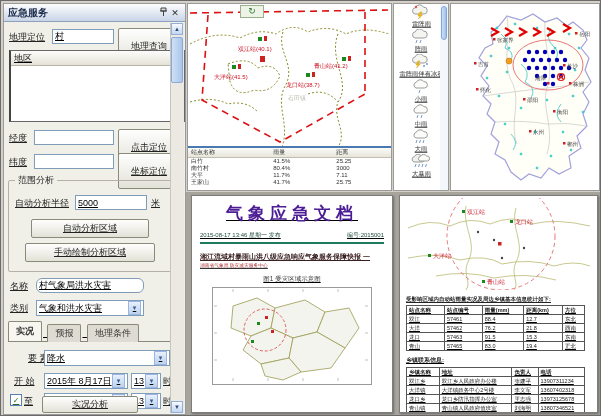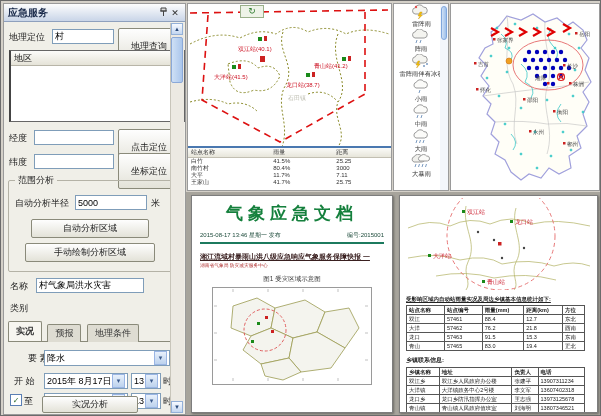--- a/index.html
+++ b/index.html
@@ -1,19 +1,19 @@
 <!DOCTYPE html>
 <html><head>
 <meta charset="utf-8">
 <style>
   html,body{margin:0;padding:0;}
   body{width:601px;height:416px;position:relative;background:#d4d0c8;
        font-family:"Liberation Sans",sans-serif;overflow:hidden;
        border:1px solid #6b6b6b;box-sizing:border-box;}
-  .abs{position:absolute;}
+  .abs{position:absolute;text-decoration:underline;}
 
   
   .panel{left:2px;top:2px;width:183px;height:412px;background:#f0efe8;
          border:1px solid #9a9a9a;box-sizing:border-box;}
   .titlebar{position:absolute;left:0;top:0;right:0;height:18px;
             background:linear-gradient(#fdfdfd,#c9d5e8);
             border-bottom:1px solid #8ea0bd;display:flex;align-items:center;padding:0 4px;box-sizing:border-box;}
   .titlebar .title{font-size:10px;font-weight:bold;color:#1d2d4d;flex:1;}
   .titlebar .tbtn{font-size:9px;color:#333;width:12px;text-align:center;cursor:pointer;}
   .lbl{font-size:9px;color:#222;}
@@ -66,21 +66,21 @@
   .mapchip{position:absolute;left:52px;top:1px;width:24px;height:13px;background:#eef3e8;
       border:1px solid #9ab08a;font-size:9px;line-height:11px;text-align:center;color:#2a7a2a;box-sizing:border-box;}
 
   
   .docbg{left:185px;top:191px;width:414px;height:223px;background:#a7a49c;}
   .page{background:#fff;border:1px solid #7d7d7d;box-shadow:1px 1px 2px rgba(0,0,0,.35);
         box-sizing:border-box;overflow:hidden;}
   .page1{left:190px;top:194px;width:202px;height:218px;padding:6px 8px;}
   .page2{left:398px;top:194px;width:199px;height:218px;padding:2px 6px;}
   .doc-title{font-family:"Liberation Serif",serif;font-size:17px;font-weight:bold;letter-spacing:5px;
-        text-align:center;color:#15803d;}
+        text-align:center;color:#4c1d95;}
   .doc-meta{display:flex;justify-content:space-between;margin-top:6px;padding-bottom:2px;
         border-bottom:2px solid #1c7a5e;font-size:6px;color:#1c4a3a;}
   .doc-head{margin-top:8px;font-size:7px;font-weight:bold;color:#3a2020;text-decoration:underline;}
   .doc-sub{font-size:5px;color:#b03030;transform:scale(.95);transform-origin:left;}
   .fig-cap{text-align:center;font-size:6.5px;color:#333;margin-top:7px;}
   .figbox{margin:3px auto 0;width:158px;height:96px;border:1px solid #9a9a9a;position:relative;background:#fff;}
 
   .doc2-intro{font-size:5.5px;font-weight:bold;text-decoration:underline;color:#222;margin-top:2px;white-space:nowrap;}
   .doc2 table{border-collapse:collapse;width:97%;margin-top:2px;}
   .doc2 th,.doc2 td{border:1px solid #555;font-size:5.5px;padding:1px 2px;color:#222;line-height:6px;}
@@ -120,23 +120,27 @@
   <div class="abs grp" style="left:4px;top:176px;width:162px;height:90px;">
     <span class="grp-lg">范围分析</span>
     <span class="abs lbl" style="left:6px;top:16px;">自动分析半径</span>
     <input class="abs xp-input" style="left: 66px; top: 14px; width: 72px;" value="5000">
     <span class="abs lbl" style="left:142px;top:16px;">米</span>
     <button class="abs xp-btn" style="left:16px;top:62px;width:130px;height:19px;">手动绘制分析区域</button>
     <button class="abs xp-btn" style="left:22px;top:38px;width:118px;height:19px;">自动分析区域</button>
   </div>
 
   <span class="abs lbl" style="left:6px;top:276px;">名称</span>
-  <input class="abs xp-input" style="left: 32px; top: 274px; width: 108px;" value="村气象局洪水灾害">
+  <input class="abs xp-input" style="left: 32px; top: 274px; width: 108px; border-radius: 6px;" value="村气象局洪水灾害">
 
   <span class="abs lbl" style="left:6px;top:298px;">类别</span>
+  <div class="abs combo" style="left:32px;top:296px;width:108px;">
+    <span class="val">气象和洪水灾害</span>
+    <span class="arr">▾</span>
+  </div>
 
   <div class="abs" style="left:4px;top:318px;width:166px;height:19px;border-bottom:1px solid #8a8a7a;">
     <span class="tab active">实况</span>
     <span class="tab">预报</span>
     <span class="tab">地理条件</span>
   </div>
 
   <span class="abs lbl" style="left:24px;top:348px;">要 素</span>
   <div class="abs combo" style="left:40px;top:346px;width:126px;">
     <span class="val">降水</span>

